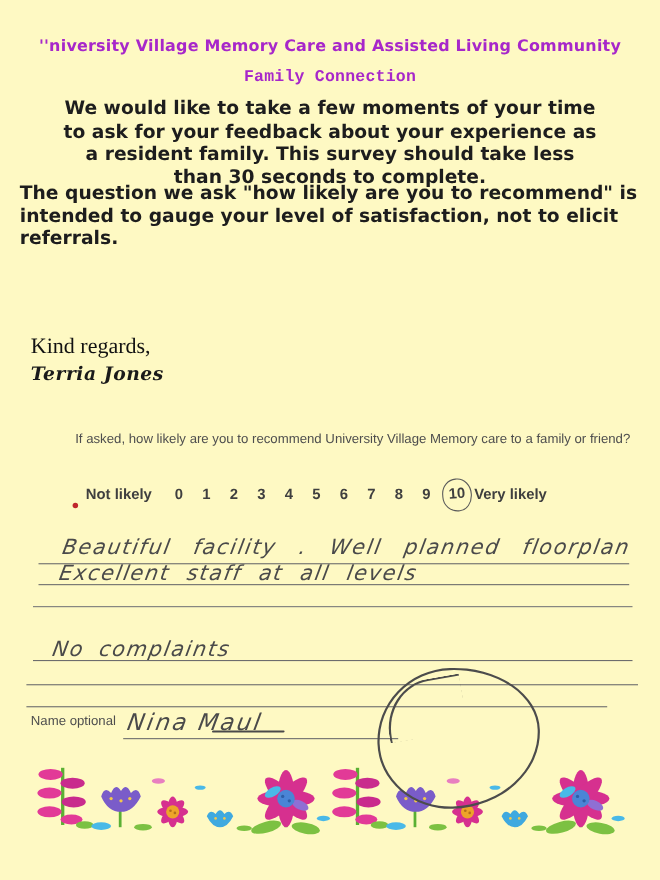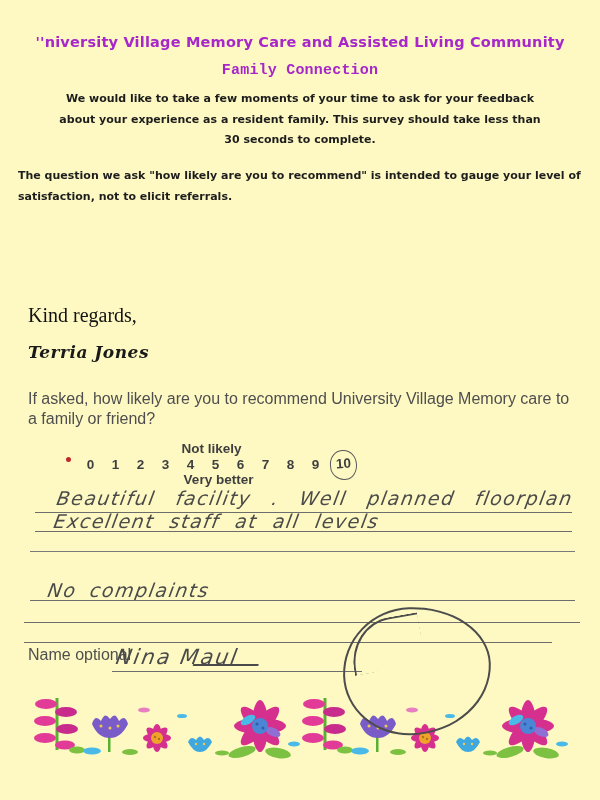--- a/index.html
+++ b/index.html
@@ -12,52 +12,51 @@
   .title-line {
     position:absolute; left:0; width:600px; text-align:center;
     font-family:"DejaVu Sans", sans-serif; font-weight:700;
     font-size:14.5px; color:#a727ca; letter-spacing:0.2px;
   }
   .title-1 { top:34px; }
   .title-2 { top:62px; font-size:15px;font-family:Liberation Mono, monospace; }
   
   .body-par {
     position:absolute; font-family:"DejaVu Sans", sans-serif;
-    font-weight:600; font-size:11px; color:#1d1d1d; line-height:20.5px;
+    font-weight:600; font-size:17px; color:#1d1d1d; line-height:20.5px;
   }
   .par-intro { top:89px; left:55px; width:490px; text-align:center; }
   .par-q     { top:166px; left:18px; width:564px; }
   .par-resp  { top:216px; left:18px; width:564px; }
   
   .closing {
     position:absolute; top:304px; left:28px;
     font-family:"Liberation Serif", serif; font-size:20px; color:#121212;
   }
   .script {
     position:absolute; left:28px;
     font-family:"DejaVu Serif", serif; font-style:italic; font-weight:700;
-    font-size:17px; color:#1a1a1a; letter-spacing:0.5px;margin-top:12px;
+    font-size:17px; color:#1a1a1a; letter-spacing:0.5px;
   }
   .script-name { top:330px; }
   .script-role { top:352px; }
   
   .question {
     position:absolute; font-family:"Liberation Sans", sans-serif;
-    font-size:16px; color:#4e4e4e; line-height:20px;
+    font-size:12px; color:#4e4e4e; line-height:20px;text-align:right;
   }
   .q-recommend { top:389px; left:28px; width:545px; }
   .q-like      { top:466px; left:28px; }
   .q-improve   { top:565px; left:28px; }
   .name-label  { top:645px; left:28px; }
   
   .scale-row {
     position:absolute; top:441px; left:78px; display:flex; align-items:center;
     font-family:"Liberation Sans", sans-serif; font-size:13.5px; color:#3f3f3f;
     font-weight:600;
-    flex-direction:column;
   }
   .scale-label { margin-right:12px; }
   .scale-label.high { margin:0 0 0 2px; }
   .scale-nums { display:flex; align-items:center; }
   .scale-num { display:inline-block; margin:0 8px; min-width:9px; text-align:center; }
   .scale-num.circled {
     border:1.6px solid #5b5b5b; border-radius:50% 50% 46% 54% / 48% 52% 52% 48%;
     padding:5px 5px 8px 5px; margin:-6px 0 -8px 2px; transform:rotate(-4deg);
   }
   .red-dot {
@@ -127,21 +126,21 @@
         <span class="scale-num">2</span>
         <span class="scale-num">3</span>
         <span class="scale-num">4</span>
         <span class="scale-num">5</span>
         <span class="scale-num">6</span>
         <span class="scale-num">7</span>
         <span class="scale-num">8</span>
         <span class="scale-num">9</span>
         <span class="scale-num circled">10</span>
       </span>
-    <span class="scale-label high">Very better</span>
+    <span class="scale-label high">Very likely</span>
   </div>
 
   <div class="hand hw-like1">Beautiful facility .  Well planned floorplan</div>
   <div class="hand hw-like2">Excellent staff at all levels</div>
   <div class="rule rule-a1"></div>
   <div class="rule rule-a2"></div>
   <div class="rule rule-a3"></div>
 
   <div class="hand hw-improve">No complaints</div>
   <div class="rule rule-b1"></div>

